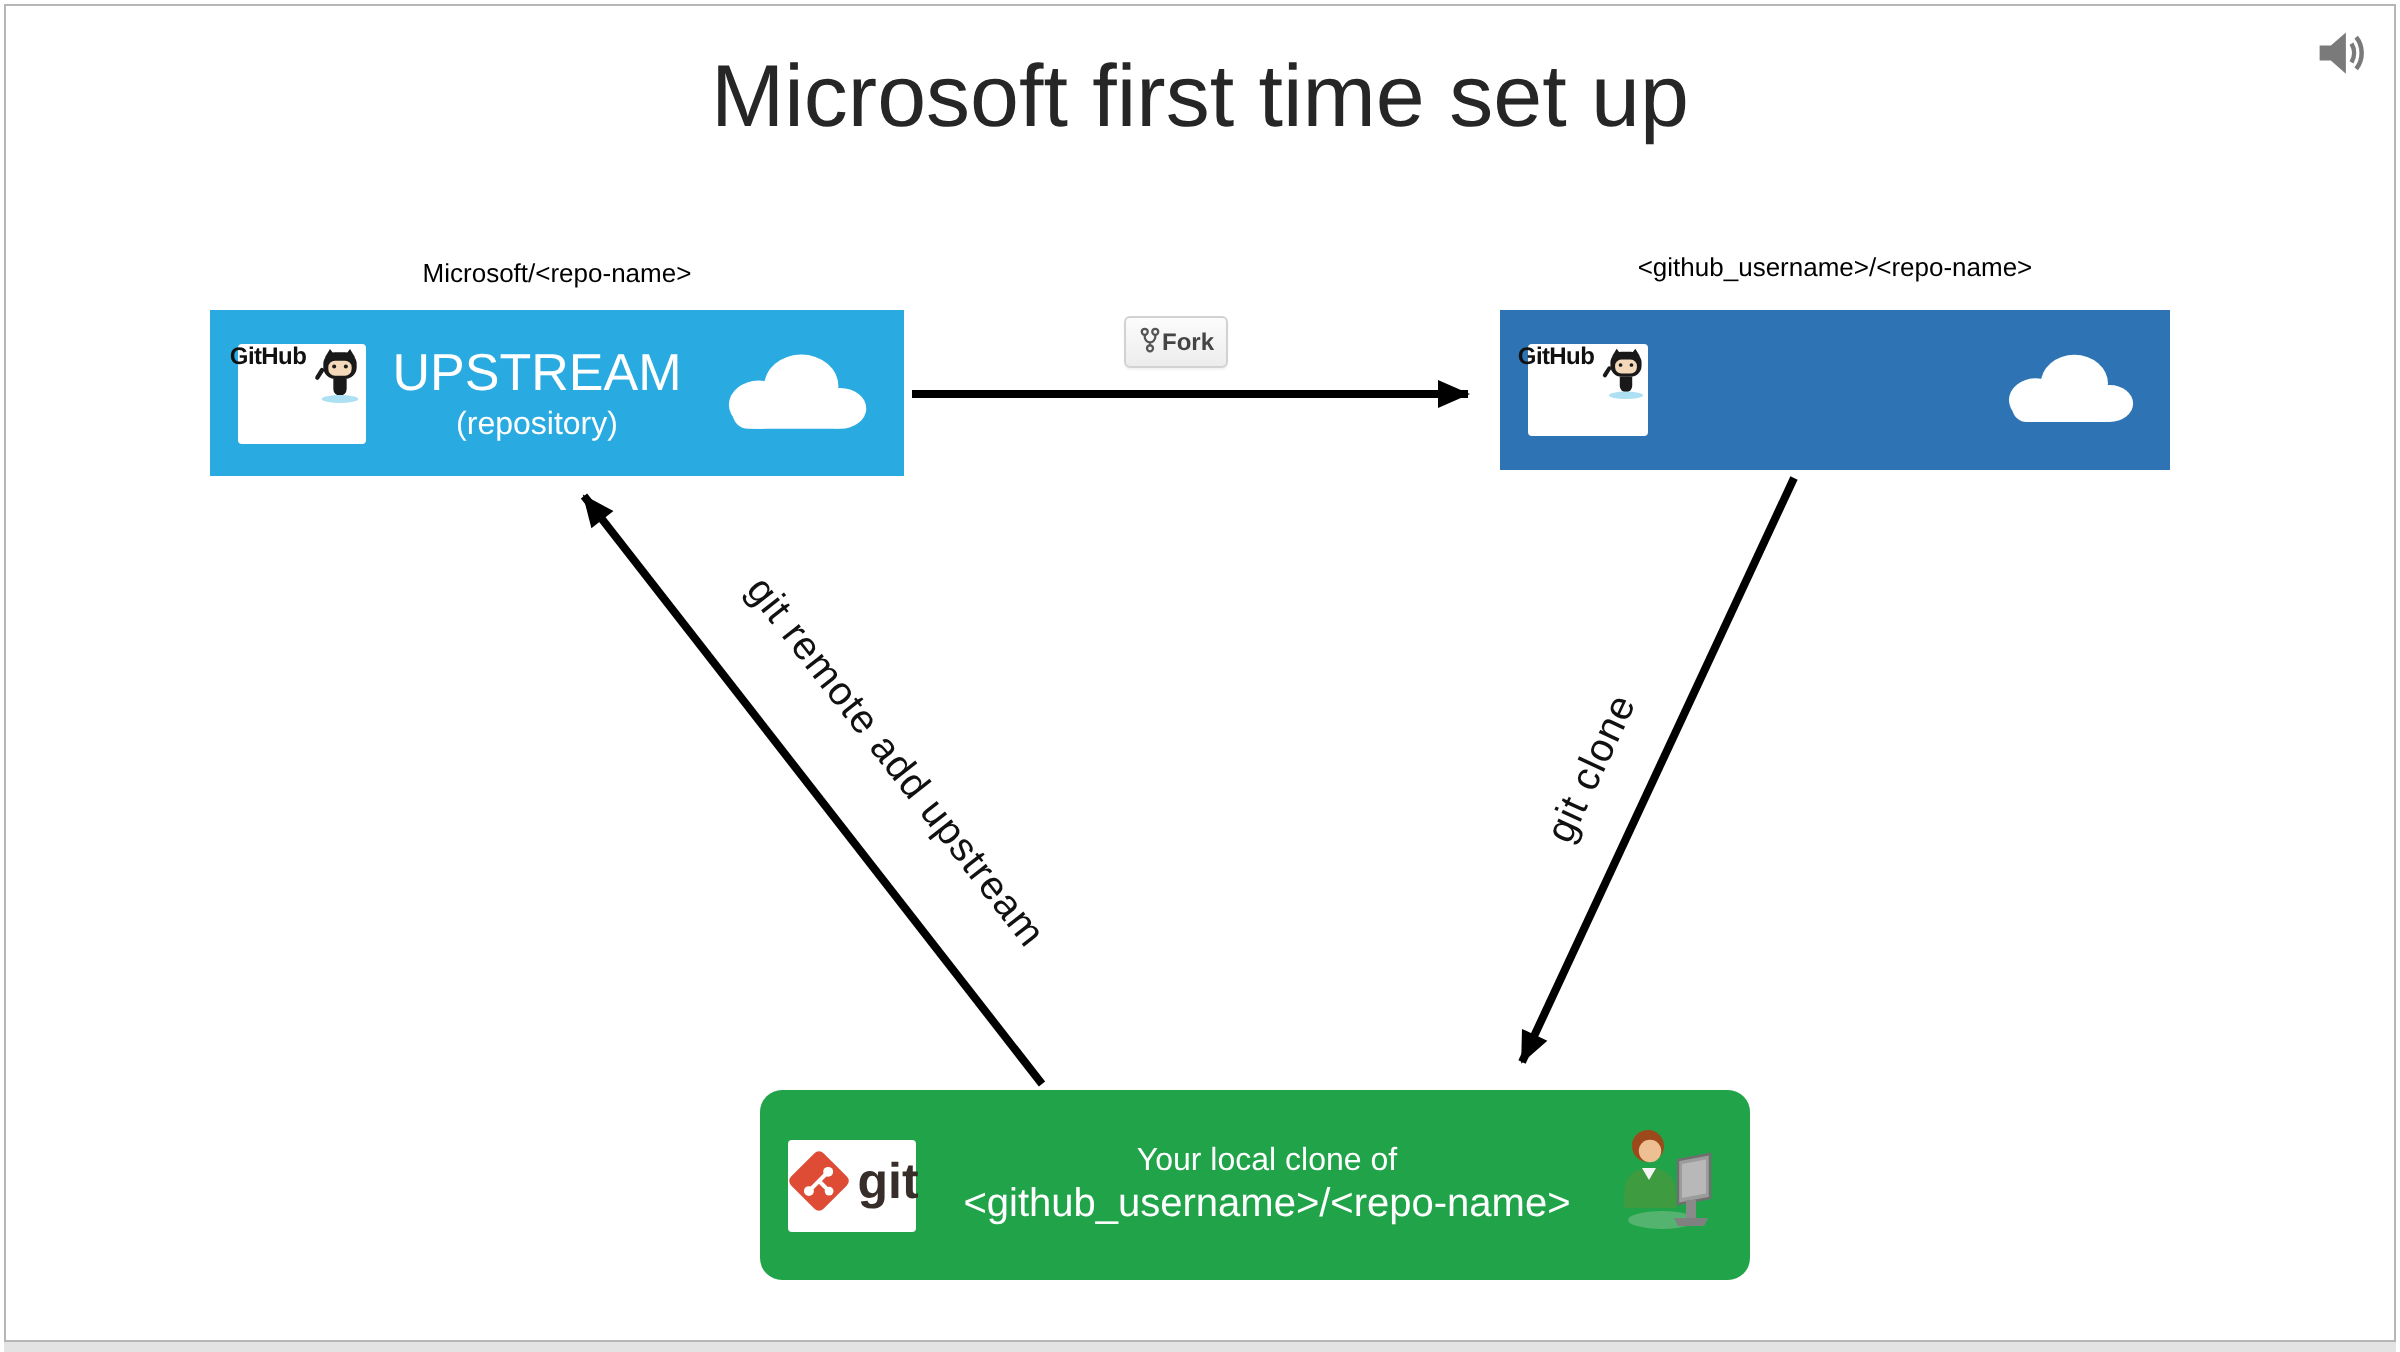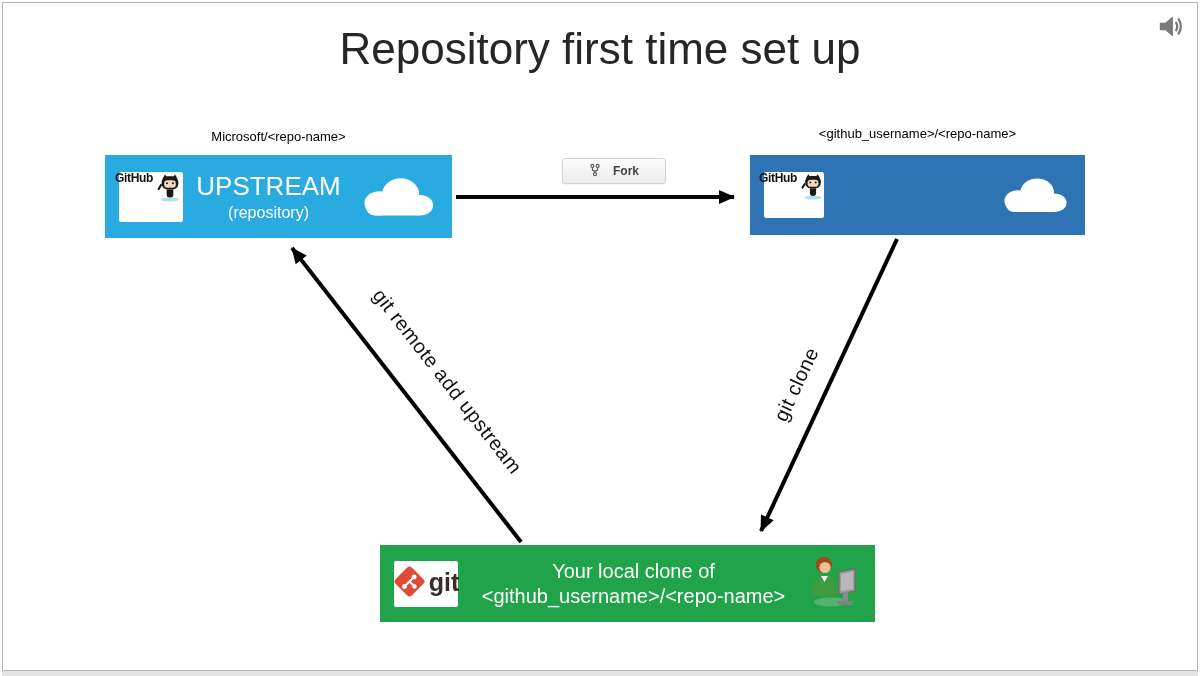--- a/index.html
+++ b/index.html
@@ -22,61 +22,61 @@
   .node-label{
     position:absolute;text-align:center;font-size:13px;color:#000;white-space:nowrap;
   }
   .node{
     position:absolute;display:flex;align-items:center;box-sizing:border-box;
     padding:0 14px;color:#fff;
   }
   .node .center-text{flex:1;text-align:center;line-height:1.22;}
   .upstream-box{left:105px;top:155px;width:347px;height:83px;background:#29ABE2;}
   .origin-box{left:750px;top:155px;width:335px;height:80px;background:#2E74B5;}
-  .local-box{left:380px;top:545px;width:495px;height:77px;background:#21A449;}
+  .local-box{left:380px;top:545px;width:495px;height:95px;background:#21A449;border-radius:11px;}
   .node .l1{font-size:26px;}
   .node .l2{font-size:16px;}
-  .local-box .l1{font-size:20px;}
+  .local-box .l1{font-size:16px;}
   .local-box .l2{font-size:20px;}
   .gh-badge{
     background:#fff;border-radius:2px;display:flex;flex-direction:row;
     align-items:flex-start;justify-content:center;color:#111;flex:0 0 auto;
   }
   .gh-badge .gh-word{font-size:12px;font-weight:bold;letter-spacing:-0.3px;line-height:1;}
   .upstream-box .gh-badge{width:64px;height:50px;}
   .origin-box .gh-badge{width:60px;height:46px;}
   .git-badge{
     background:#fff;border-radius:2px;display:flex;align-items:center;justify-content:center;
     gap:3px;width:64px;height:46px;flex:0 0 auto;
   }
   .git-badge .git-word{font-size:25px;font-weight:bold;color:#372e2a;line-height:1;margin-top:-3px;}
   .cloud{flex:0 0 auto;}
   .person{flex:0 0 auto;}
   .fork-btn{
-    position:absolute;left:562px;top:158px;height:26px;padding:0 26px;
-    display:inline-flex;align-items:center;gap:12px;box-sizing:border-box;
+    position:absolute;left:562px;top:158px;height:26px;padding:0 6px;
+    display:inline-flex;align-items:center;gap:0;box-sizing:border-box;
     background:linear-gradient(#fcfcfc,#ececec);border:1px solid #d2d2d2;border-radius:3px;
     font-size:12px;font-weight:600;color:#444;box-shadow:0 1px 1px rgba(0,0,0,.05);
   }
   .arrows{position:absolute;left:0;top:0;width:1200px;height:676px;pointer-events:none;}
   .edge-label{
     position:absolute;font-size:20px;color:#111;white-space:nowrap;
     transform-origin:center center;letter-spacing:0.5px;
   }
   .remote-label{left:333px;top:370px;transform:rotate(52deg);}
   .clone-label{left:757px;top:373px;transform:rotate(-65deg);}
 </style>
 </head>
 <body>
 
 <div id="stage">
   <div class="frame"></div>
   <div class="bottom-strip"></div>
 
-  <div class="title">Repository first time set up</div>
+  <div class="title">Microsoft first time set up</div>
 
   <div class="audio-icon">
     <svg width="30" height="27" viewBox="0 0 32 28">
       <polygon points="3,10 9,10 17,3 17,25 9,18 3,18" fill="#7a7a7a"></polygon>
       <path d="M20 9 a8 9 0 0 1 0 10" stroke="#7a7a7a" stroke-width="2.4" fill="none"></path>
       <path d="M22.5 5.5 a12 13 0 0 1 0 17" stroke="#7a7a7a" stroke-width="2.4" fill="none"></path>
     </svg>
   </div>
 
   <div class="node-label" style="left:105px;width:347px;top:129px;">Microsoft/&lt;repo-name&gt;</div>

